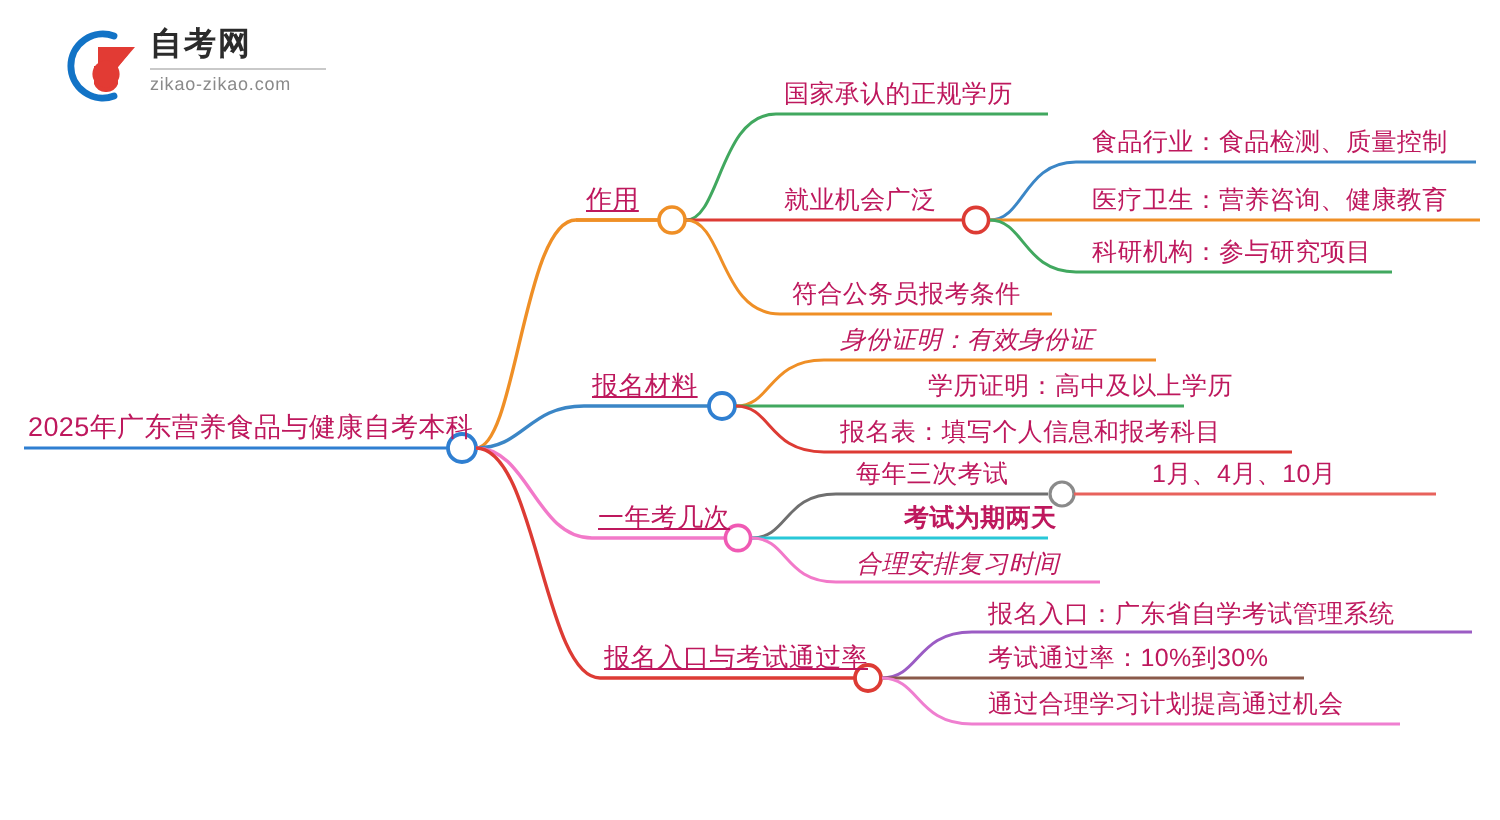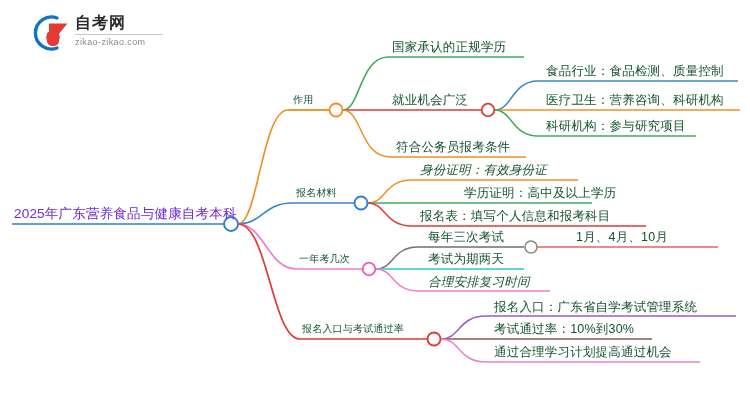--- a/index.html
+++ b/index.html
@@ -23,30 +23,30 @@
   .mm-svg {
     position: absolute;
     left: 0; top: 0;
     width: 750px;
     height: 410px;
     pointer-events: none;
   }
   .node {
     position: absolute;
     white-space: nowrap;
-    color: #14532d;
+    color: #be185d;
     font-size: 13px;
     line-height: 16px;
     letter-spacing: 0.2px;
   }
   .node.root {
     font-size: 13.5px;
-    color: #6d28d9;
-  }
-  .node.lvl1 { font-size: 10px; }
+    color: #be185d;
+  }
+  .node.lvl1 { font-size: 13px; text-decoration: underline; }
   .node.lvl2 { font-size: 12.5px; }
   .node.lvl3 { font-size: 12.5px; }
 
   
   #logo {
     position: absolute;
     left: 27px;
     top: 11px;
     width: 135px;
     height: 44px;
@@ -162,41 +162,41 @@
   <div class="node root" style="left:14px; top:206px;">2025年广东营养食品与健康自考本科</div>
 
   <div class="node lvl1" style="left:293px; top:92px;">作用</div>
 
   <div class="node lvl2" style="left:392px; top:39px;">国家承认的正规学历</div>
 
   <div class="node lvl2" style="left:392px; top:92px;">就业机会广泛</div>
 
   <div class="node lvl3" style="left:546px; top:63px;font-family:Liberation Serif, serif;">食品行业：食品检测、质量控制</div>
 
-  <div class="node lvl3" style="left:546px; top:92px;">医疗卫生：营养咨询、科研机构</div>
+  <div class="node lvl3" style="left:546px; top:92px;">医疗卫生：营养咨询、健康教育</div>
 
   <div class="node lvl3" style="left:546px; top:118px;">科研机构：参与研究项目</div>
 
   <div class="node lvl2" style="left:396px; top:139px;">符合公务员报考条件</div>
 
   <div class="node lvl1" style="left:296px; top:185px;">报名材料</div>
 
   <div class="node lvl2" style="left:420px; top:162px;font-style:italic;">身份证明：有效身份证</div>
 
   <div class="node lvl2" style="left:420px; top:185px;margin-left:44px;">学历证明：高中及以上学历</div>
 
   <div class="node lvl2" style="left:420px; top:208px;">报名表：填写个人信息和报考科目</div>
 
   <div class="node lvl1" style="left:299px; top:251px;">一年考几次</div>
 
   <div class="node lvl2" style="left:428px; top:229px;">每年三次考试</div>
 
   <div class="node lvl3" style="left:576px; top:229px;">1月、4月、10月</div>
 
-  <div class="node lvl2" style="left:428px; top:251px;">考试为期两天</div>
+  <div class="node lvl2" style="left:452px; top:251px;font-weight:bold;">考试为期两天</div>
 
   <div class="node lvl2" style="left:428px; top:274px;font-style:italic;">合理安排复习时间</div>
 
   <div class="node lvl1" style="left:302px; top:321px;">报名入口与考试通过率</div>
 
   <div class="node lvl2" style="left:494px; top:299px;">报名入口：广东省自学考试管理系统</div>
 
   <div class="node lvl2" style="left:494px; top:321px;">考试通过率：10%到30%</div>
 
   <div class="node lvl2" style="left:494px; top:344px;">通过合理学习计划提高通过机会</div>

